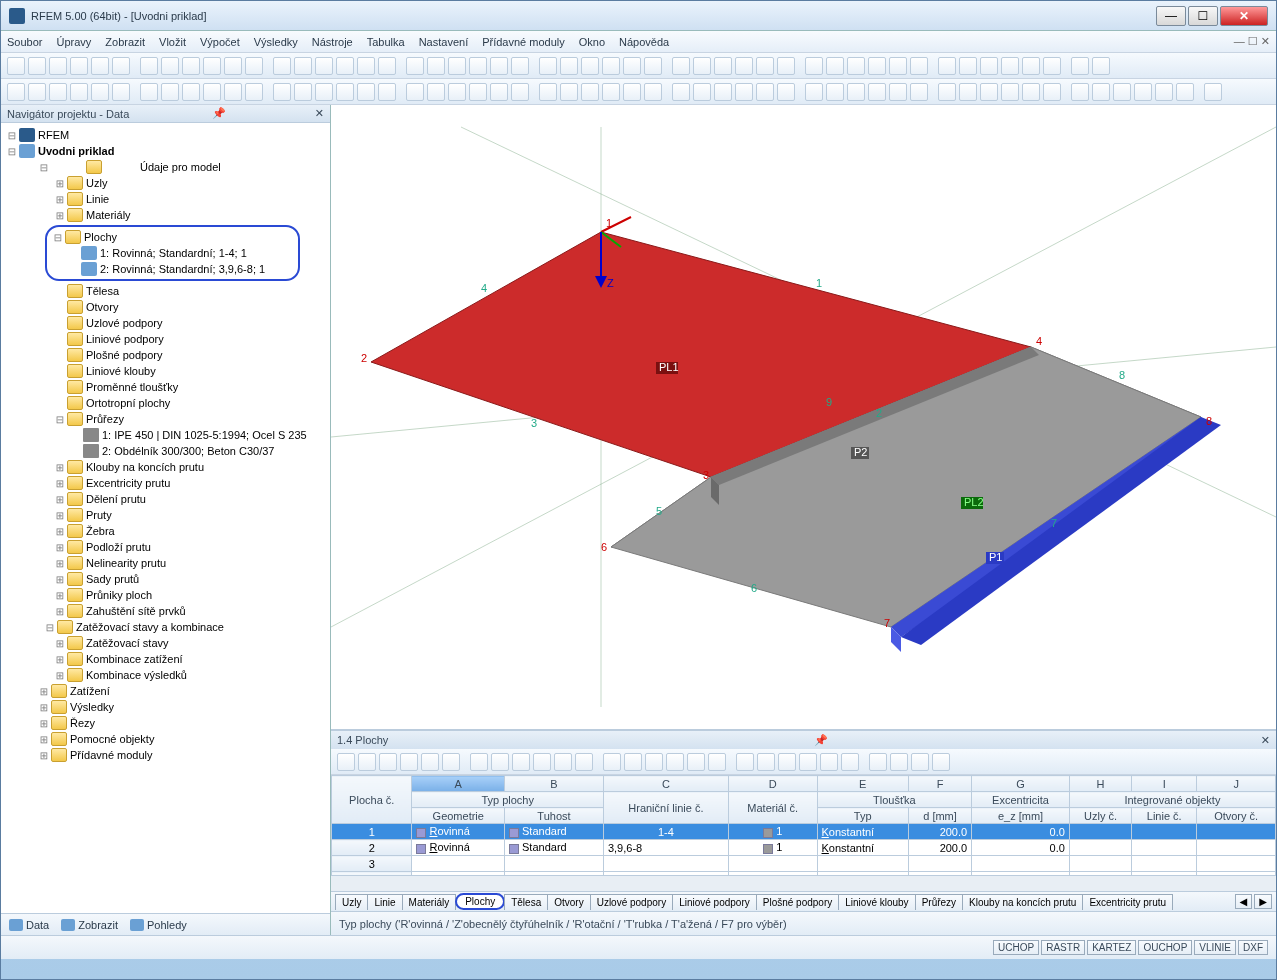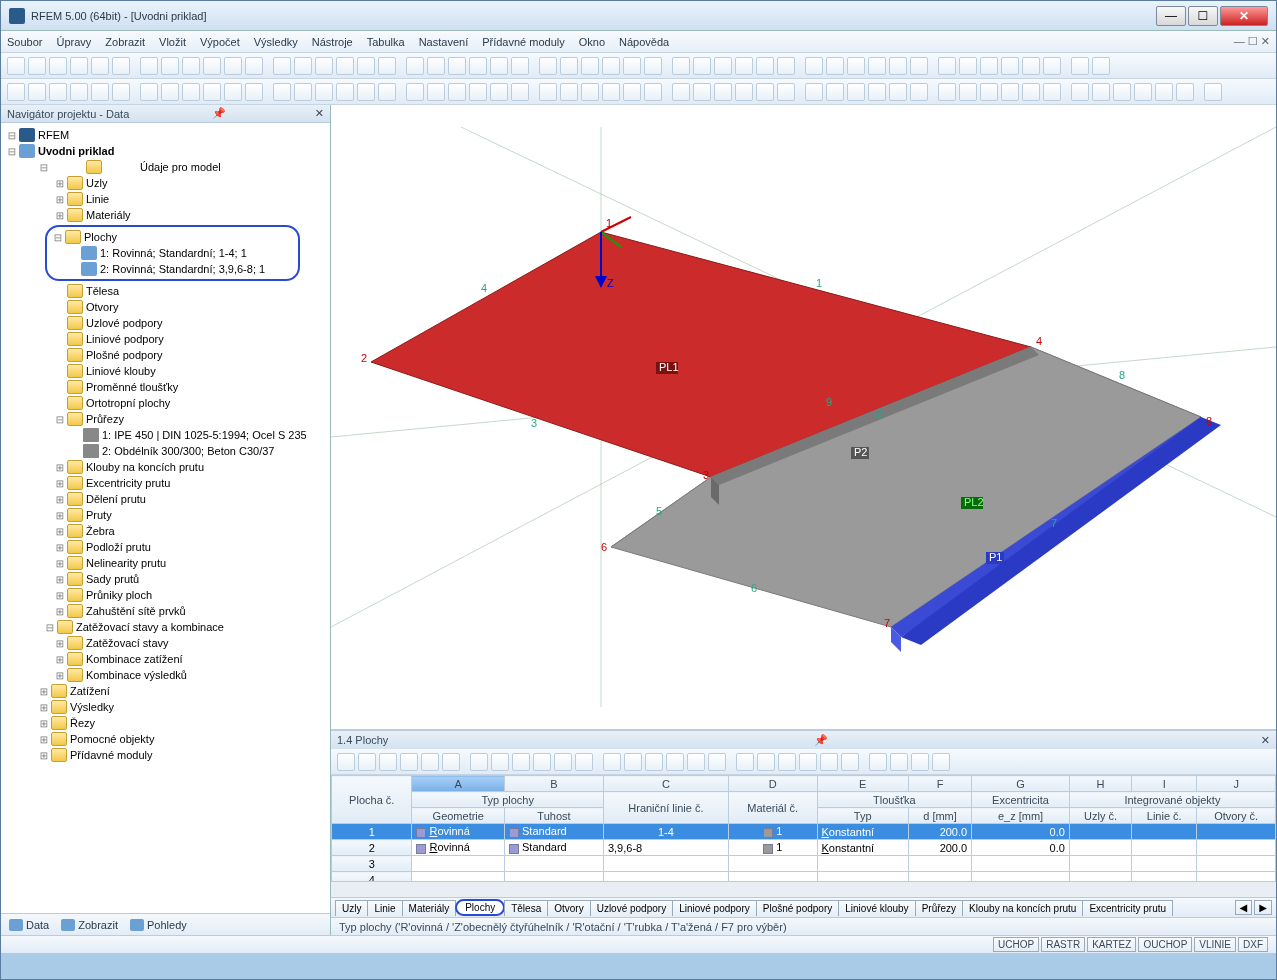--- a/index.html
+++ b/index.html
@@ -51,21 +51,21 @@
 .tbl tr.sel td{background:#3a8de0;color:#fff;}
 .tbl td.rowhdr{background:linear-gradient(#f4f8fc,#e2ecf6);}
 .tbl tr.sel td.rowhdr{background:#3a8de0;color:#fff;}
 .swatch{display:inline-block;width:10px;height:10px;background:#9a9ad4;border:1px solid #7a7a9a;vertical-align:middle;margin-right:3px;}
 .swatch.grey{background:#9a9a9a;}
 .scroll-h{height:16px;background:#e8eef4;border-top:1px solid #bcd;position:relative;}
 .bp-tabs{height:20px;background:linear-gradient(#f4f8fc,#e2ecf6);display:flex;align-items:center;padding:0 4px;gap:0;border-top:1px solid #bcd;overflow:hidden;}
 .bp-tab{padding:2px 6px;border:1px solid #9ab;border-bottom:none;background:linear-gradient(#f8fbfe,#e6eef6);font-size:10px;margin-right:-1px;white-space:nowrap;}
 .bp-tab.active{background:#fff;font-weight:normal;border:2px solid #2a4ad4;border-radius:10px;padding:1px 8px;}
 .bp-tabs .nav-arrows{margin-left:auto;display:flex;gap:2px;}
-.status{height:18px;background:linear-gradient(#f4f8fc,#e2ecf6);display:flex;align-items:center;padding:0 8px;font-size:10px;color:#3a4a5a;border-top:1px solid #bcd;}
+.status{height:24px;background:linear-gradient(#f4f8fc,#e2ecf6);display:flex;align-items:center;padding:0 8px;font-size:10px;color:#3a4a5a;border-top:1px solid #bcd;}
 .status .ctr{margin-left:auto;display:flex;gap:2px;}
 .status-btn{padding:1px 4px;border:1px solid #9ab;background:linear-gradient(#f8fbfe,#e6eef6);font-size:10px;}
 </style>
 </head>
 <body>
 
 <div class="window">
   <div class="titlebar">
     <span class="app-icon"></span>
     <span class="title">RFEM 5.00 (64bit) - [Uvodni priklad]</span>

